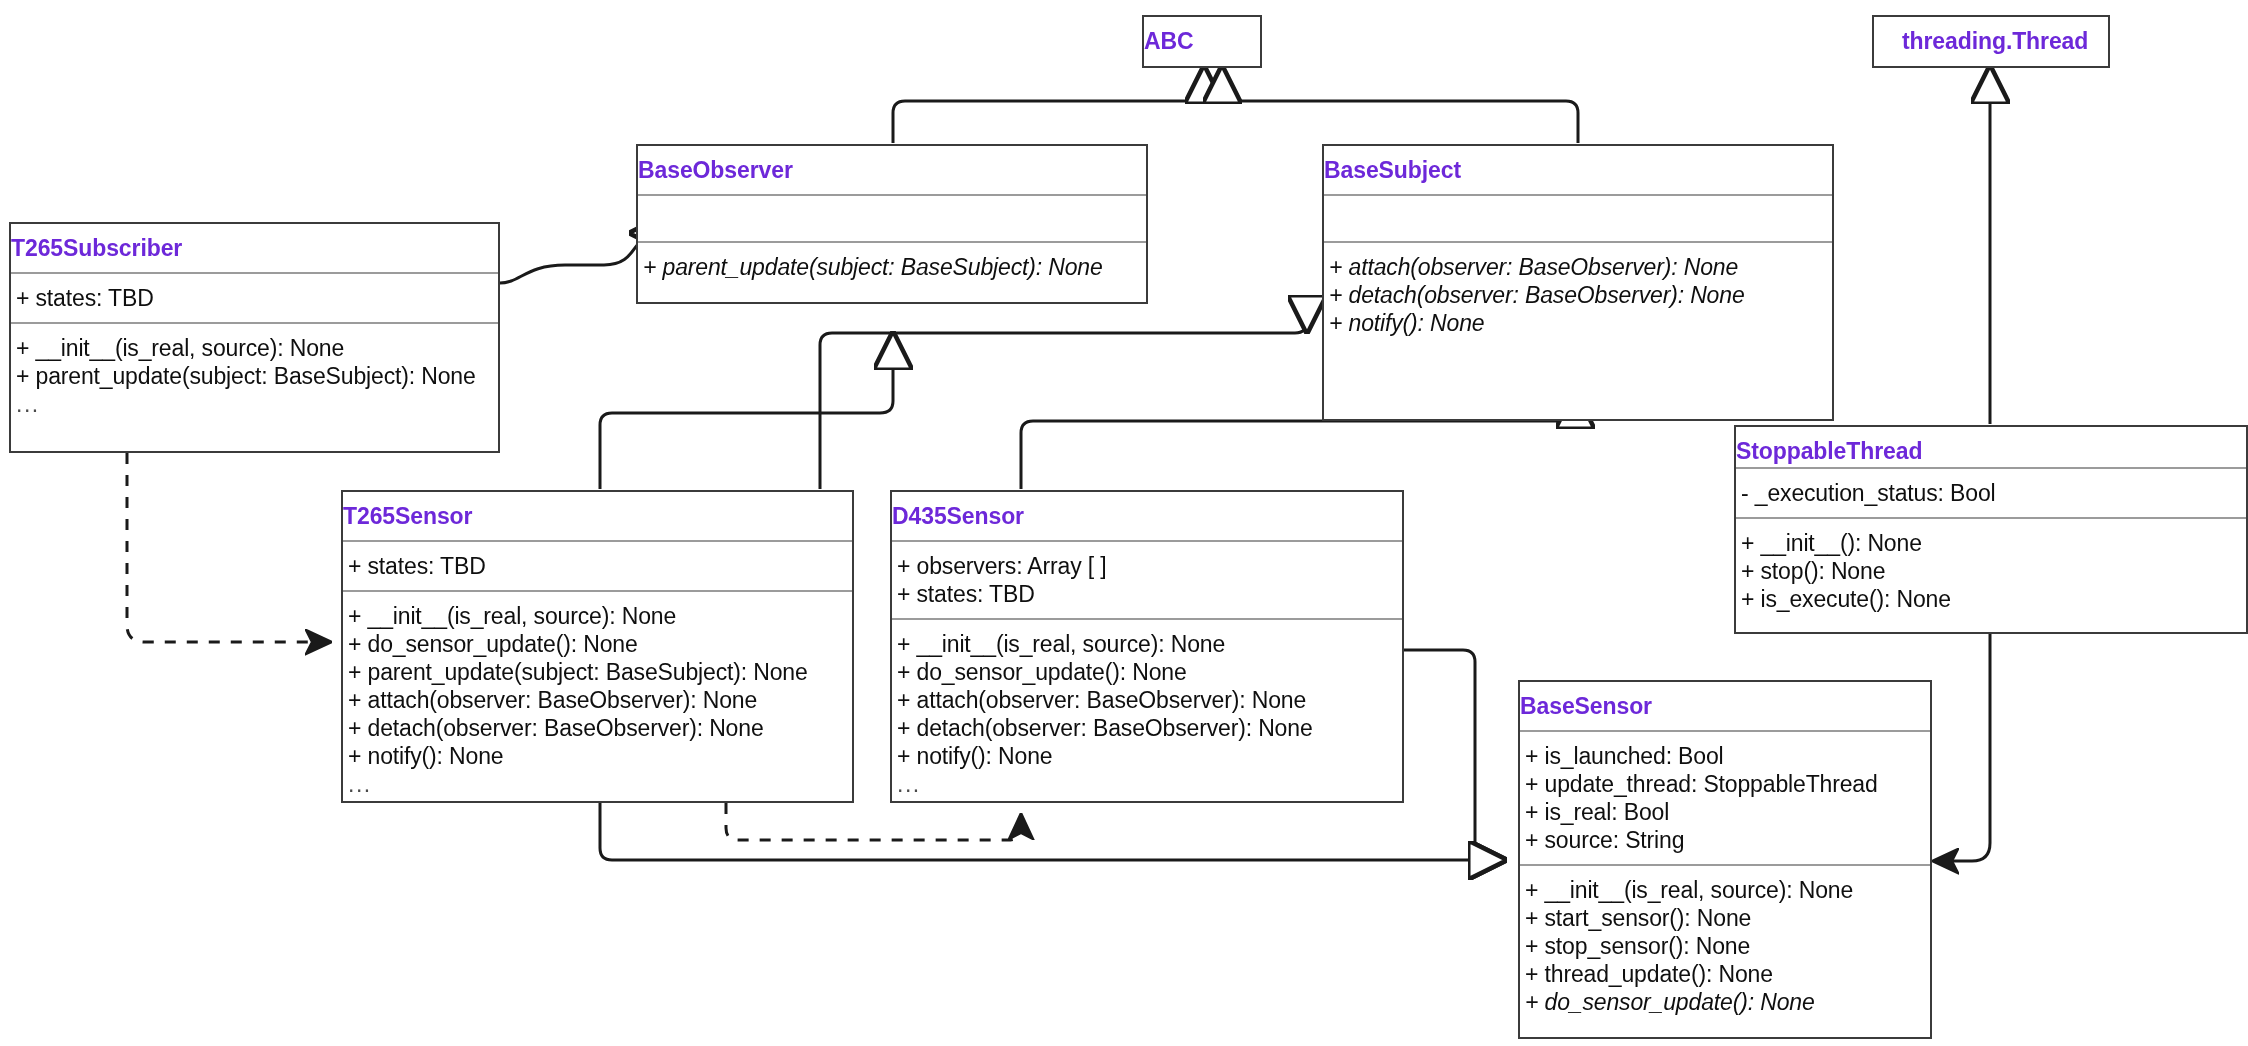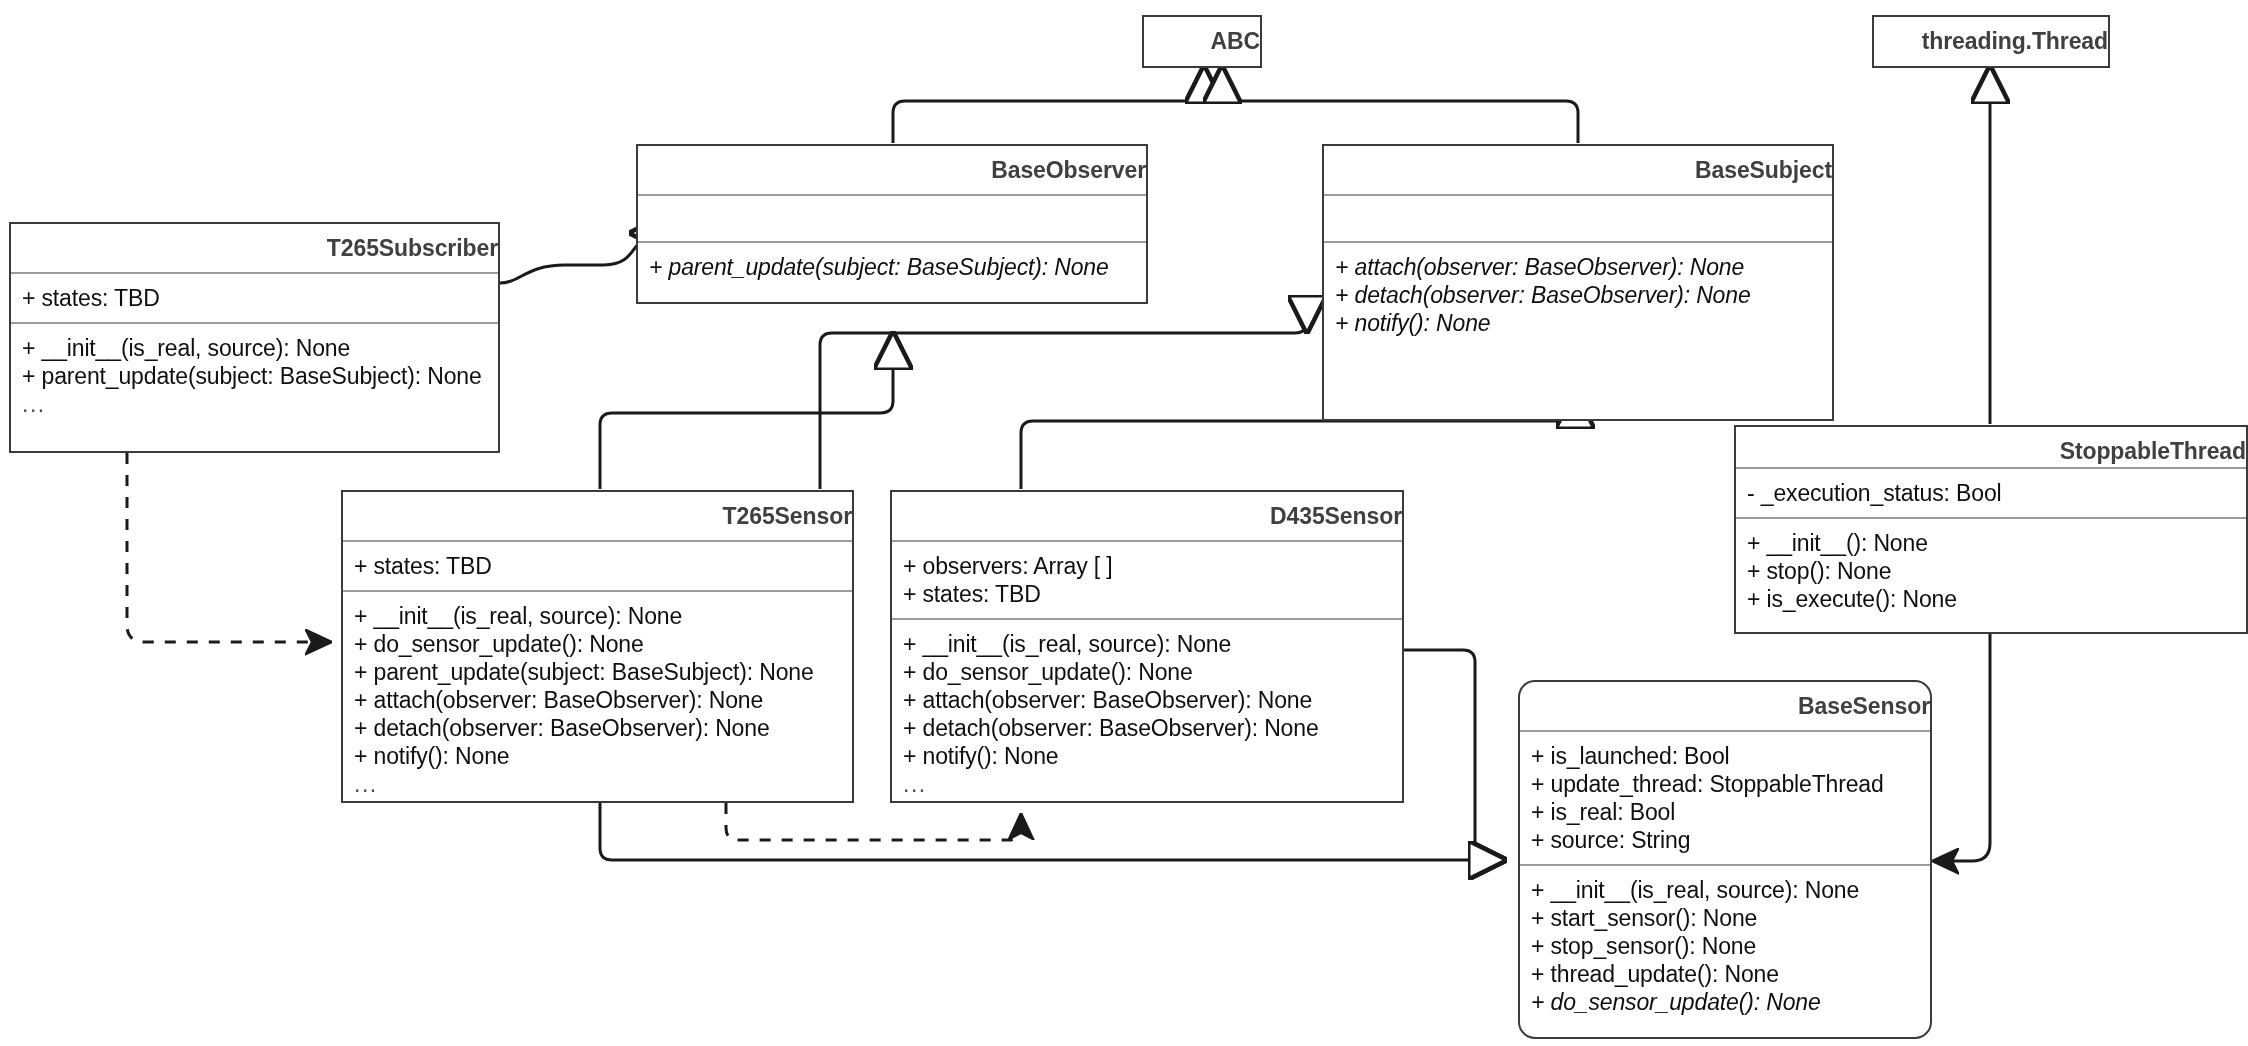--- a/index.html
+++ b/index.html
@@ -23,35 +23,35 @@
     pointer-events: none;
   }
   .uml-class {
     position: absolute;
     box-sizing: border-box;
     background: #ffffff;
     border: 2px solid #3b3b3b;
     z-index: 5;
   }
   .uml-title {
-    text-align: right;
+    text-align: left;
     font-weight: bold;
     font-size: 23px;
-    color: #404040;
+    color: #6d28d9;
     letter-spacing: -0.1px;
     box-sizing: border-box;
   }
   .uml-sep {
     height: 2px;
     background: #9b9b9b;
     width: 100%;
   }
   .uml-compartment {
     box-sizing: border-box;
-    padding: 10px 12px 10px 11px;
+    padding: 10px 12px 10px 5px;
   }
   .uml-row {
     font-size: 23px;
     color: #0f0f0f;
     line-height: 28px;
     white-space: nowrap;
     letter-spacing: -0.15px;
   }
   .uml-row.abstract { font-style: italic; }
   .uml-row.ellipsis { letter-spacing: 1.5px; color:#4a4a4a; }
@@ -190,21 +190,21 @@
       <div class="uml-row">- _execution_status: Bool</div>
     </div>
     <div class="uml-sep"></div>
     <div class="uml-compartment">
       <div class="uml-row">+ __init__(): None</div>
       <div class="uml-row">+ stop(): None</div>
       <div class="uml-row">+ is_execute(): None</div>
     </div>
   </div>
 
-  <div class="uml-class" style="left:1518px; top:680px; width:414px; height:359px;border-radius:17px;">
+  <div class="uml-class" style="left:1518px; top:680px; width:414px; height:359px;">
     <div class="uml-title" style="line-height:48px; height:48px;">BaseSensor</div>
     <div class="uml-sep"></div>
     <div class="uml-compartment">
       <div class="uml-row">+ is_launched: Bool</div>
       <div class="uml-row">+ update_thread: StoppableThread</div>
       <div class="uml-row">+ is_real: Bool</div>
       <div class="uml-row">+ source: String</div>
     </div>
     <div class="uml-sep"></div>
     <div class="uml-compartment">

